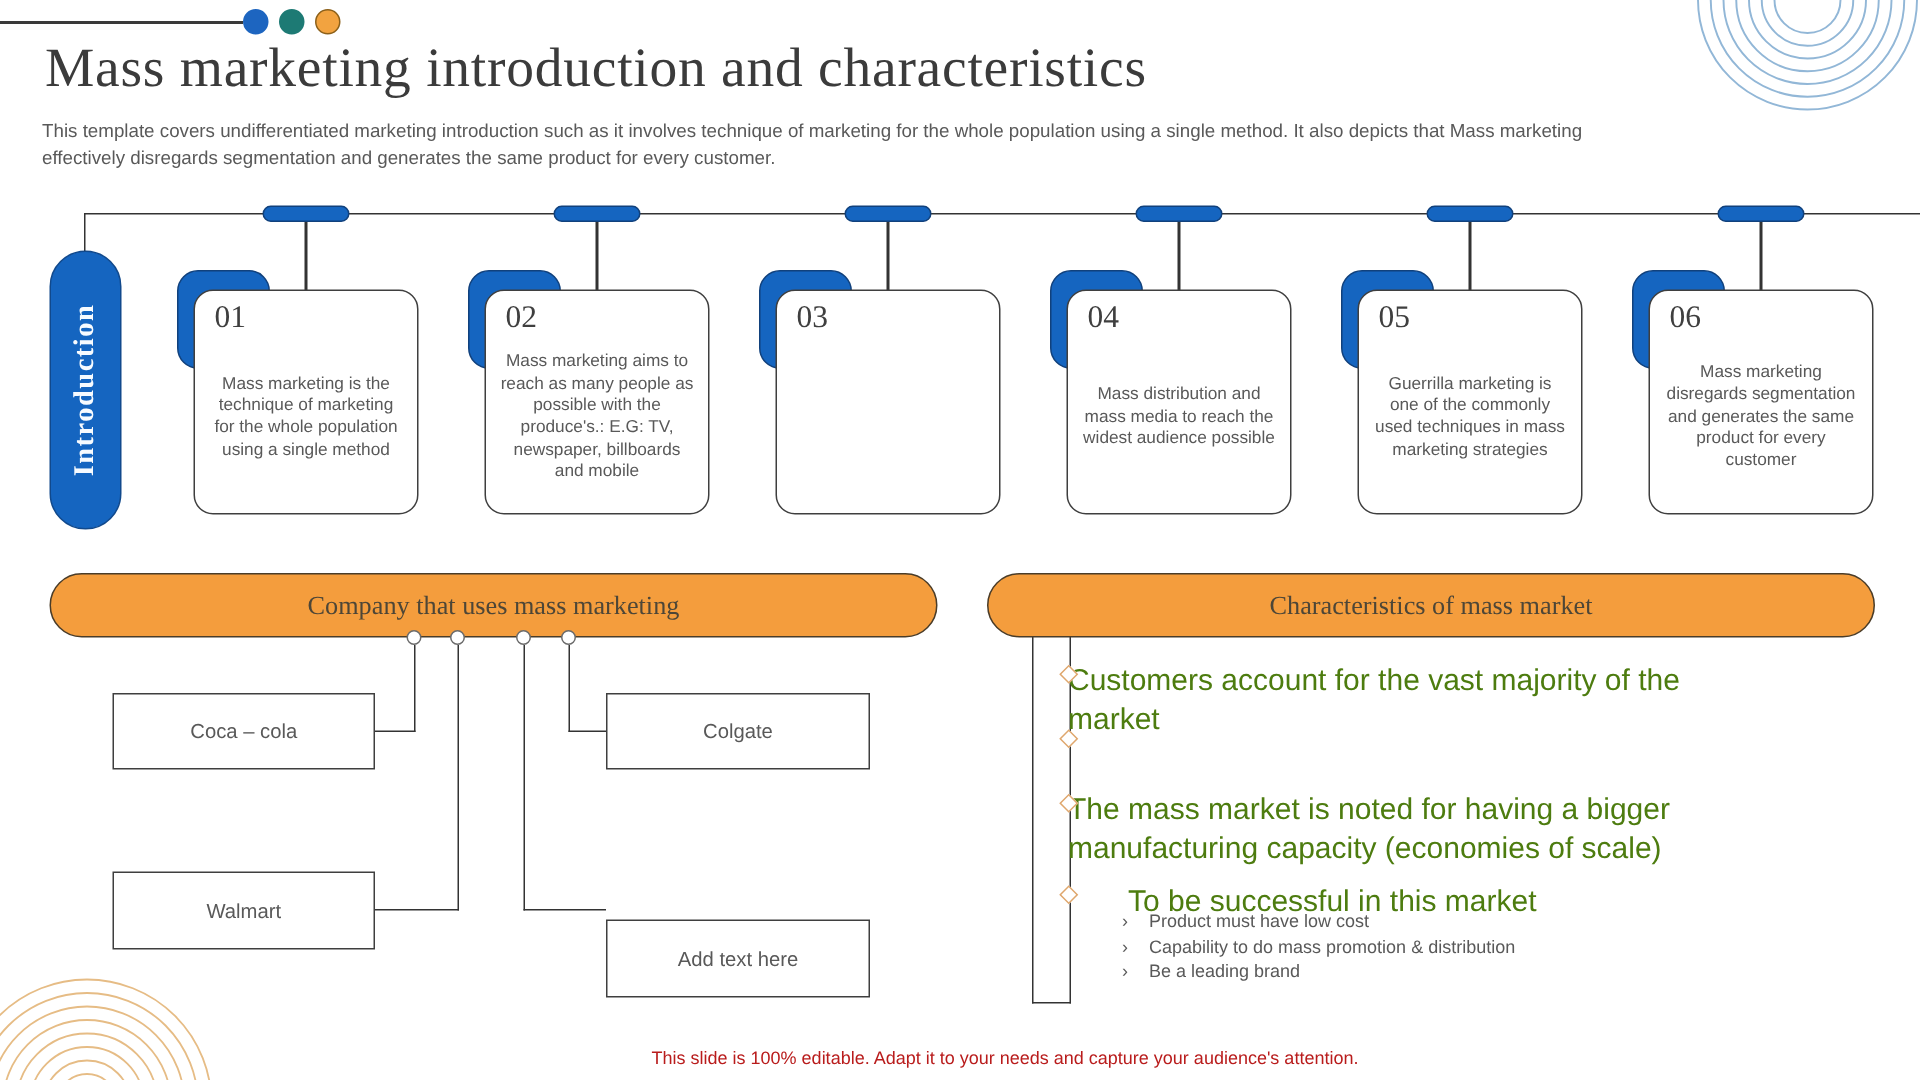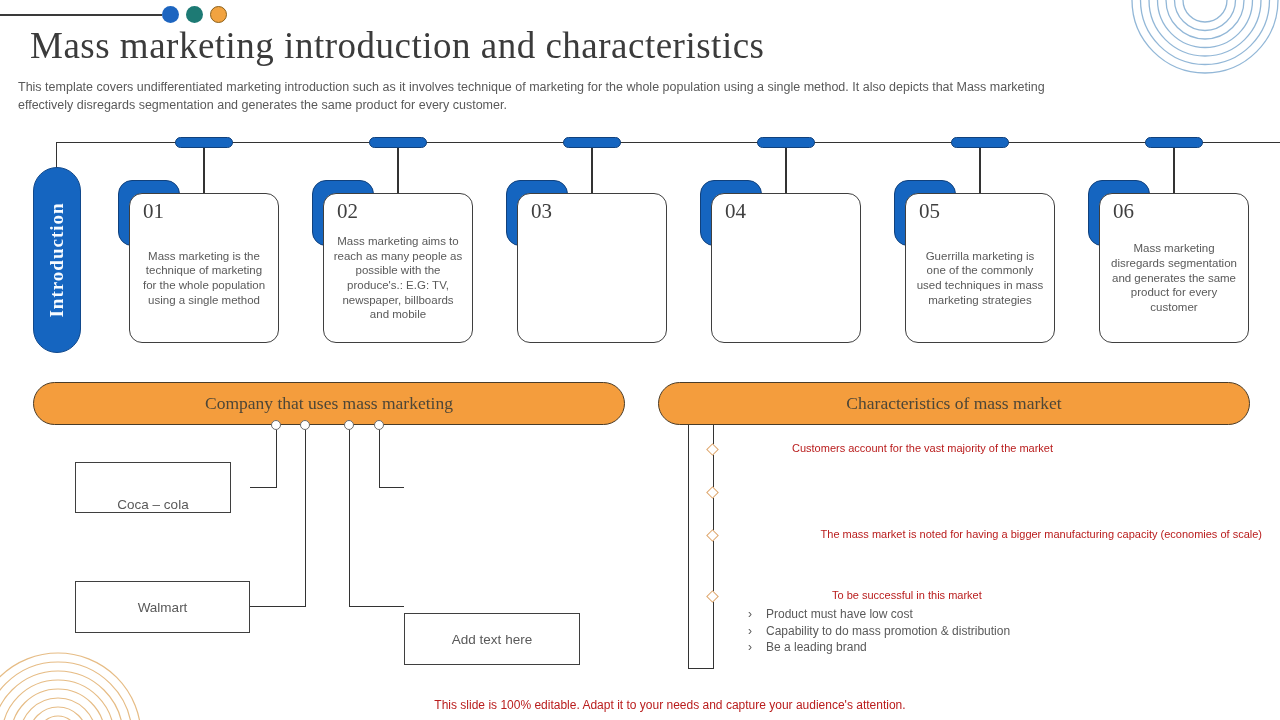--- a/index.html
+++ b/index.html
@@ -10,21 +10,21 @@
   
   .top-rule { position:absolute; left:0; top:14px; width:162px; height:2px; background:#3a3a3a; }
   .dot { position:absolute; top:6px; width:17px; height:17px; border-radius:50%; }
   .dot-blue  { left:162px; background:#1d65c0; }
   .dot-teal  { left:186px; background:#1d7a74; }
   .dot-orange{ left:210px; background:#f2a340; border:1.5px solid #8c6019; }
 
   .title { position:absolute; left:30px; top:24px; width:1000px;
            font-family:"Liberation Serif","DejaVu Serif",serif; font-size:37px; font-weight:400;
            color:#3b3b3b; letter-spacing:0.5px; }
-  .subtitle { position:absolute; left:18px; top:78px; width:1055px; font-size:12.5px;
+  .subtitle { position:absolute; left:28px; top:78px; width:1055px; font-size:12.5px;
               line-height:1.45; color:#595959; }
 
   
   .hline, .vline { position:absolute; background:#333; }
   .hline { height:1.4px; } .vline { width:1.4px; }
 
   
   .intro-pill { position:absolute; left:33px; top:167px; width:48px; height:186px;
                 background:#1565c0; border:1.5px solid #11498c; border-radius:26px; }
   .intro-pill span { position:absolute; left:50%; top:50%;
@@ -59,22 +59,22 @@
   
   .node { position:absolute; top:420px; width:10px; height:10px; border-radius:50%;
           background:#fff; border:1.4px solid #6b6b6b; z-index:3; }
   .company-box { position:absolute; background:#fff; border:1.3px solid #3f3f3f;
           display:flex; align-items:center; justify-content:center;
           font-size:13.5px; color:#595959; z-index:2; }
 
   
   .diamond { position:absolute; left:708px; width:9px; height:9px; background:#fff;
              border:1.5px solid #dfa76d; transform:rotate(45deg); z-index:3; }
-  .bullet { position:absolute; left:792px; width:470px; font-size:11px;
-            line-height:1.3; color:#b91c1c; }
+  .bullet { position:absolute; left:712px; width:470px; font-size:20px;
+            line-height:1.3; color:#4d7c0f; }
   .subs { position:absolute; left:748px; top:606px; font-size:12px; color:#595959; }
   .subs .sub-row { display:flex; gap:14px; line-height:16.5px; }
   .subs .chev { color:#595959; }
 
   
   .footer { position:absolute; left:60px; top:698px; width:1220px; text-align:center;
             font-size:12px; color:#b91c1c; }
 
   
   .rings-tr { position:absolute; left:1120px; top:0; }
@@ -148,20 +148,21 @@
     <div class="card">
       <div class="card-num">03</div>
     </div>
   </div>
   <div class="card-group" style="--cx:786px">
     <div class="conn-pill"></div>
     <div class="conn-drop"></div>
     <div class="card-tab"></div>
     <div class="card">
       <div class="card-num">04</div>
+      <div class="card-text">Mass distribution and mass media to reach the widest audience possible</div>
     </div>
   </div>
   <div class="card-group" style="--cx:980px">
     <div class="conn-pill"></div>
     <div class="conn-drop"></div>
     <div class="card-tab"></div>
     <div class="card">
       <div class="card-num">05</div>
       <div class="card-text">Guerrilla marketing is one of the commonly used techniques in mass marketing strategies</div>
     </div>
@@ -186,22 +187,25 @@
 
   <div class="vline" style="left:275.5px; top:430px; height:58px;"></div>
   <div class="hline" style="left:250px; top:487px; width:27px;"></div>
   <div class="vline" style="left:304.5px; top:430px; height:177px;"></div>
   <div class="hline" style="left:250px; top:606px; width:56px;"></div>
   <div class="vline" style="left:348.5px; top:430px; height:177px;"></div>
   <div class="hline" style="left:349px; top:606px; width:55px;"></div>
   <div class="vline" style="left:378.5px; top:430px; height:58px;"></div>
   <div class="hline" style="left:379px; top:487px; width:25px;"></div>
 
-  <div class="company-box" style="left:75px;  top:462px; width:156px; height:51px;align-items:flex-end;">
+  <div class="company-box" style="left:75px;  top:462px; width:175px; height:51px;">
     <span>Coca – cola</span>
+  </div>
+  <div class="company-box" style="left:404px; top:462px; width:176px; height:51px;">
+    <span>Colgate</span>
   </div>
   <div class="company-box" style="left:75px;  top:581px; width:175px; height:52px;text-align:right;">
     <span>Walmart</span>
   </div>
   <div class="company-box" style="left:404px; top:581px; width:176px; height:52px;margin-top:32px;">
     <span>Add text here</span>
   </div>
 
   <div class="orange-pill pill-chars">
     <span>Characteristics of mass market</span>
@@ -209,21 +213,21 @@
   <div class="vline" style="left:687.5px; top:424px; height:245px;"></div>
   <div class="vline" style="left:712.5px; top:424px; height:245px;"></div>
   <div class="hline" style="left:688px; top:668px; width:26px;"></div>
 
   <div class="diamond" style="top:445px;"></div>
   <div class="diamond" style="top:488px;"></div>
   <div class="diamond" style="top:531px;"></div>
   <div class="diamond" style="top:592px;"></div>
 
   <div class="bullet" style="top:441px;">Customers account for the vast majority of the market</div>
-  <div class="bullet" style="top:527px;text-align:right;">The mass market is noted for having a bigger manufacturing capacity (economies of scale)</div>
+  <div class="bullet" style="top:527px;">The mass market is noted for having a bigger manufacturing capacity (economies of scale)</div>
   <div class="bullet" style="top:588px;margin-left:40px;">To be successful in this market</div>
 
   <div class="subs">
     <div class="sub-row">
       <span class="chev">›</span>
       <span>Product must have low cost</span>
     </div>
     <div class="sub-row">
       <span class="chev">›</span>
       <span>Capability to do mass promotion &amp; distribution</span>

